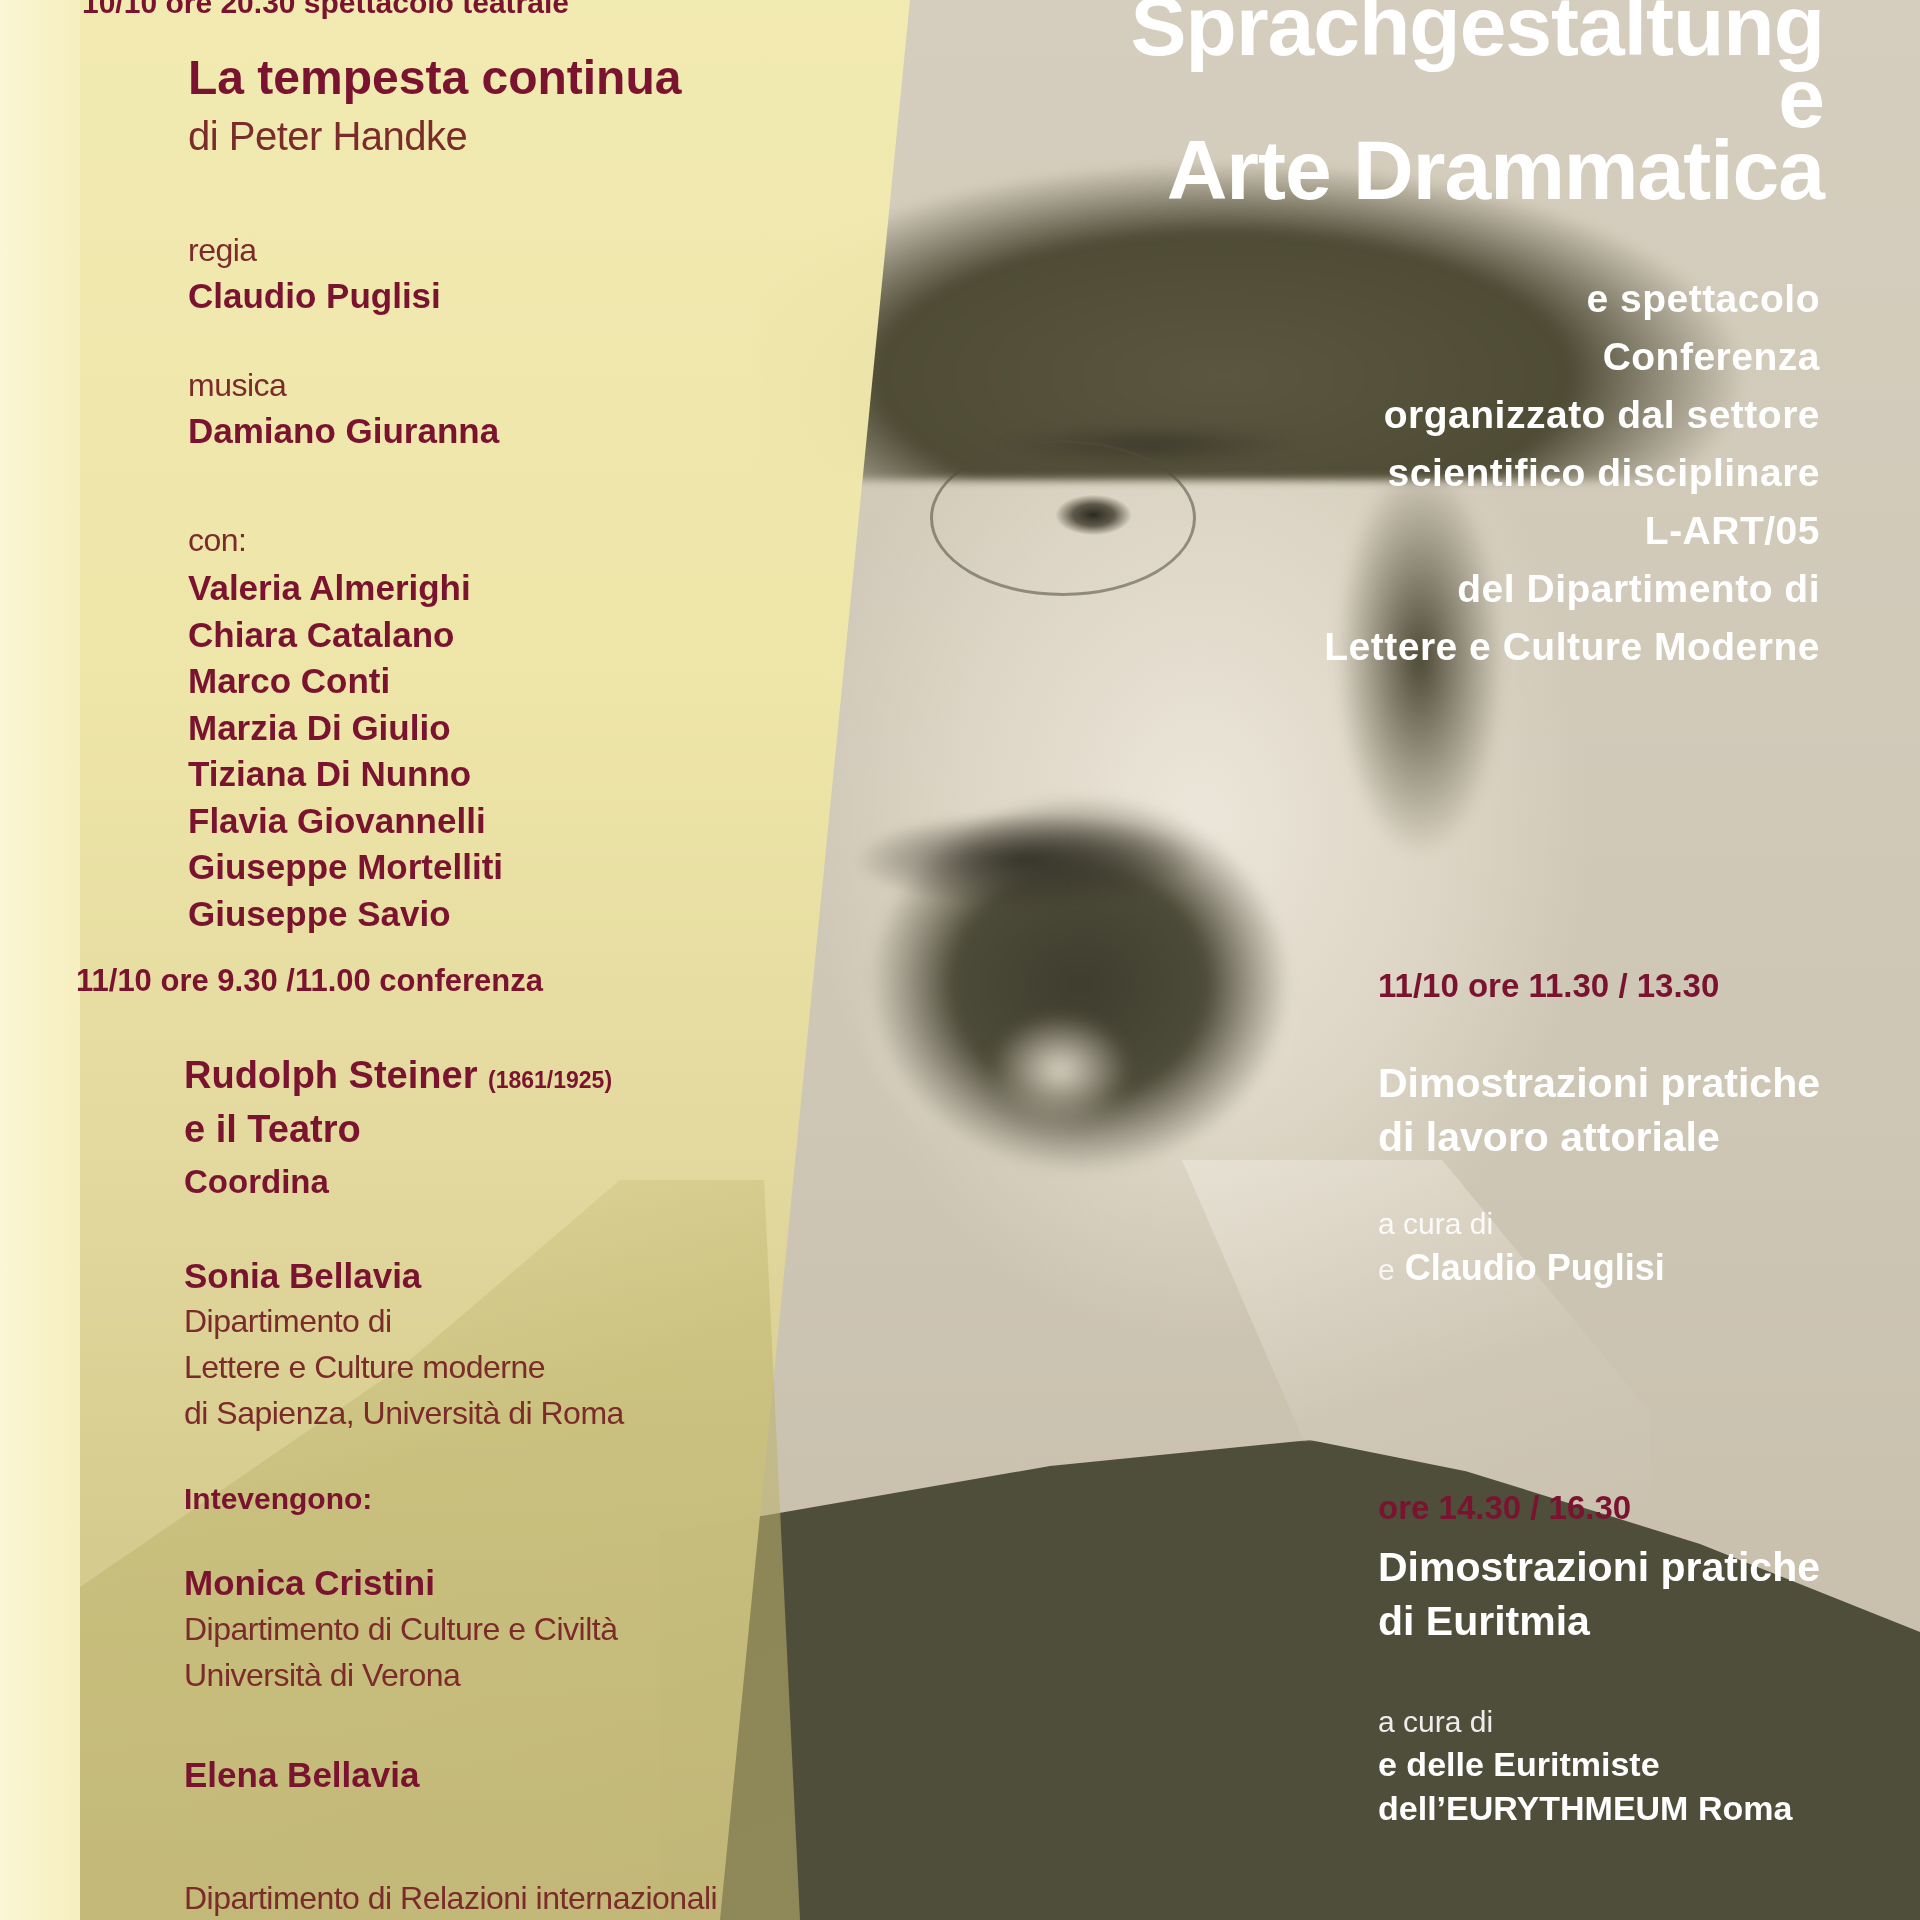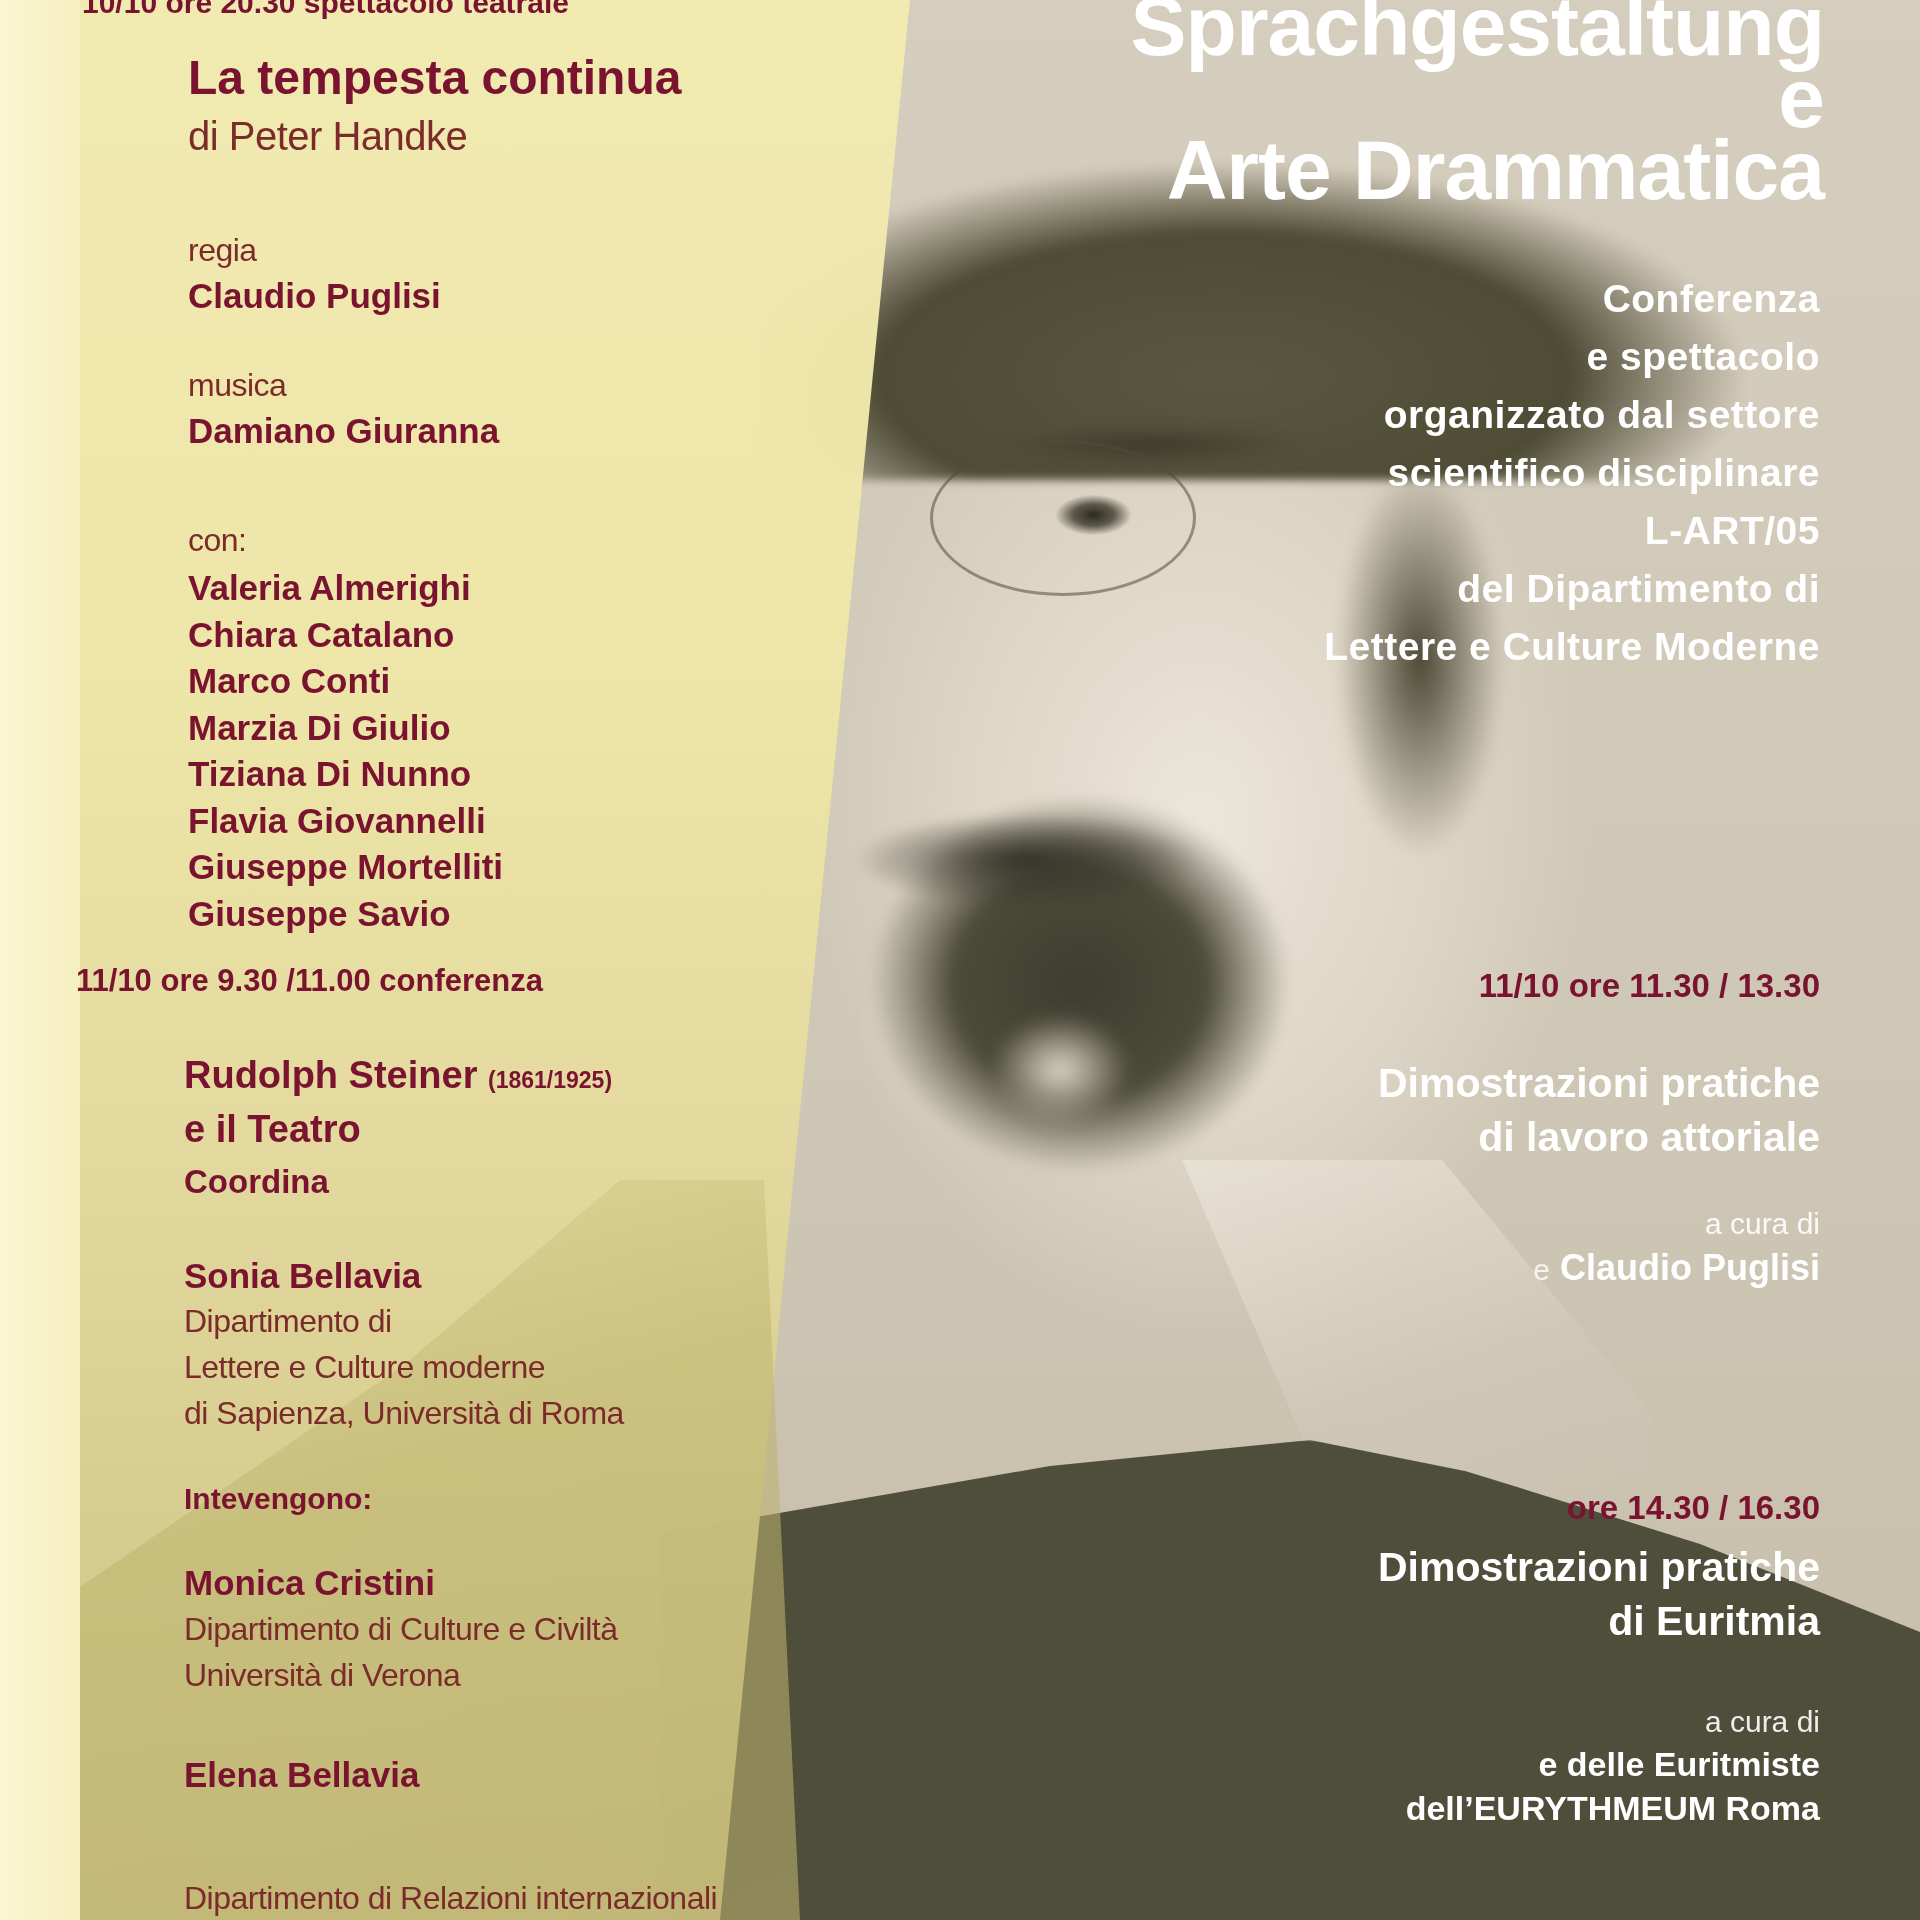--- a/index.html
+++ b/index.html
@@ -97,21 +97,21 @@
     .t-label { font-size:32px; }
     .t-name { font-size:35px; }
     .cast { position:absolute; left:188px; top:565px; margin:0; padding:0; list-style:none; }
     .cast li { font-size:35px; font-weight:bold; color:#7a1330; height:46.5px; line-height:46.5px; white-space:nowrap; }
 
     .title-block { position:absolute; right:96px; top:-10px; text-align:right; color:#fff; font-weight:bold; }
     .title-line { font-size:84px; line-height:72px; letter-spacing:-1px; }
     .sub-block { position:absolute; right:100px; top:270px; text-align:right; color:#fff; font-weight:bold; }
     .sub-line { font-size:39px; line-height:58px; letter-spacing:0.5px; }
 
-    .r-block { position:absolute; right:100px; text-align:right; }
+    .r-block { position:absolute; right:100px; }
   </style>
 </head>
 <body>
 
 <div class="photo">
   <div class="hair"></div>
   <div class="hair2"></div>
   <div class="brow"></div>
   <div class="eye"></div>
   <div class="glasses"></div>
@@ -176,22 +176,22 @@
   <p class="abs thin" style="left:184px;top:1916px;font-size:28px;">Facoltà di Scienze Politiche, Sapienza</p>
 </section>
 
 <header class="title-block">
   <div class="title-line">Sprachgestaltung</div>
   <div class="title-line">e</div>
   <div class="title-line">Arte Drammatica</div>
 </header>
 
 <div class="sub-block">
+  <div class="sub-line">e spettacolo</div>
   <div class="sub-line">Conferenza</div>
-  <div class="sub-line">e spettacolo</div>
   <div class="sub-line">organizzato dal settore</div>
   <div class="sub-line">scientifico disciplinare</div>
   <div class="sub-line">L-ART/05</div>
   <div class="sub-line">del Dipartimento di</div>
   <div class="sub-line">Lettere e Culture Moderne</div>
 </div>
 
 <section class="r-block" style="top:966px;">
   <div class="bold maroon" style="font-size:33px;line-height:40px;">11/10 ore 11.30 / 13.30</div>
   <div class="bold white" style="font-size:41px;line-height:54px;margin-top:50px;">Dimostrazioni pratiche</div>

